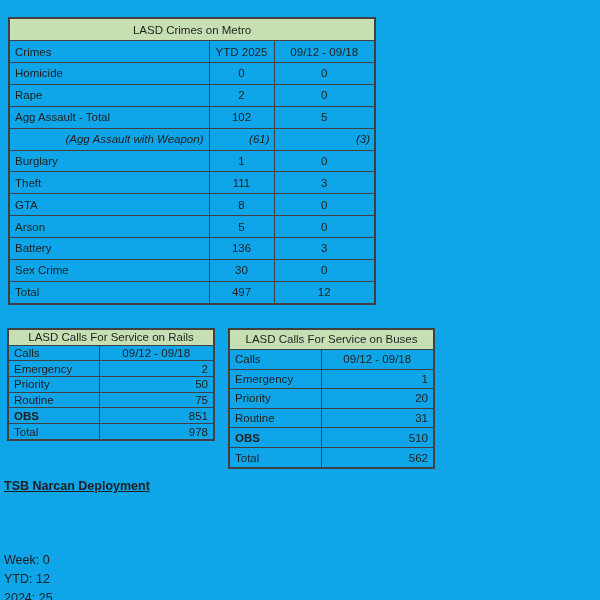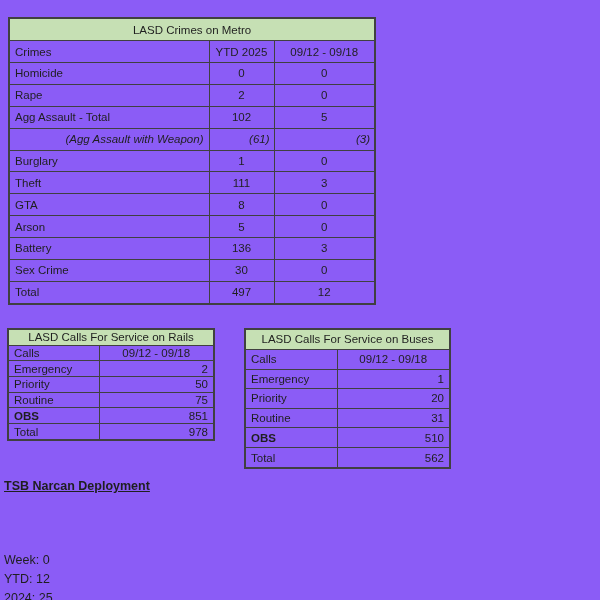--- a/index.html
+++ b/index.html
@@ -2,21 +2,21 @@
 <html><head>
 <meta charset="utf-8">
 <style>
   * { margin:0; padding:0; box-sizing:border-box; }
   html,body { width:600px; height:600px; }
   body {
     background:#ffffff;
     font-family:"Liberation Sans", sans-serif;
     color:#1f1f1f;
   }
-  .page { position:relative; width:600px; height:600px; background:#8b5cf6; overflow:hidden; }
+  .page { position:relative; width:600px; height:600px; background:#0ea5e9; overflow:hidden; }
 
   table.tbl {
     border-collapse:collapse;
     table-layout:fixed;
     border:2px solid #404040;
   }
   table.tbl td {
     border:1px solid #404040;
     font-size:11.5px;
     padding:0 5px;
@@ -36,21 +36,21 @@
   tr.italic-row td.lbl  { text-align:right; }
   tr.italic-row td.num  { text-align:right; padding-right:4px; }
   tr.bold-label td.lbl { font-weight:bold; }
 
   .crimes-wrap { position:absolute; left:8px;  top:17px; }
   .crimes-wrap table { width:366px; height:288px; }
 
   .rails-wrap  { position:absolute; left:7px;  top:328px; }
   .rails-wrap table { width:206px; height:113px; }
 
-  .buses-wrap  { position:absolute; left:244px; top:328px; }
+  .buses-wrap  { position:absolute; left:228px; top:328px; }
   .buses-wrap table { width:205px; height:141px; }
 
   .narcan-heading {
     position:absolute; left:4px; top:479px;
     font-size:12.5px; font-weight:bold; text-decoration:underline;
   }
   .narcan-lines {
     position:absolute; left:4px; top:551px;
     font-size:12.5px; line-height:19px;
   }

